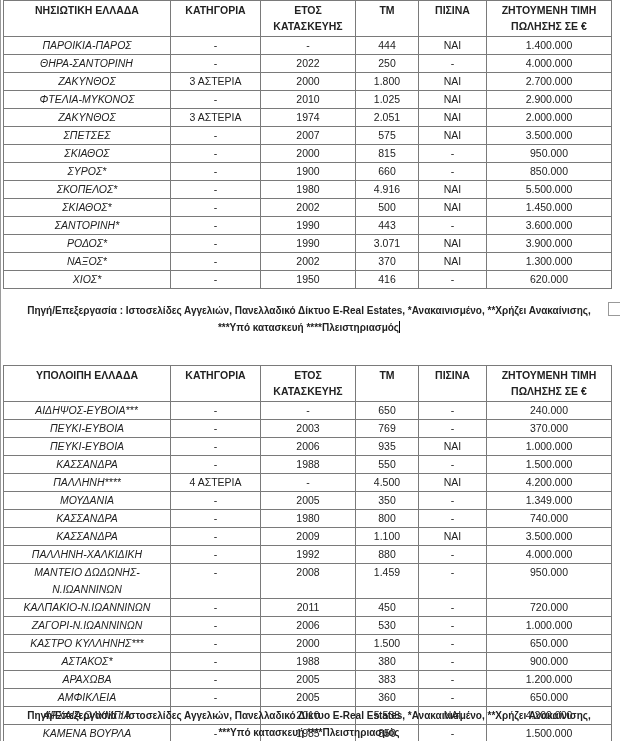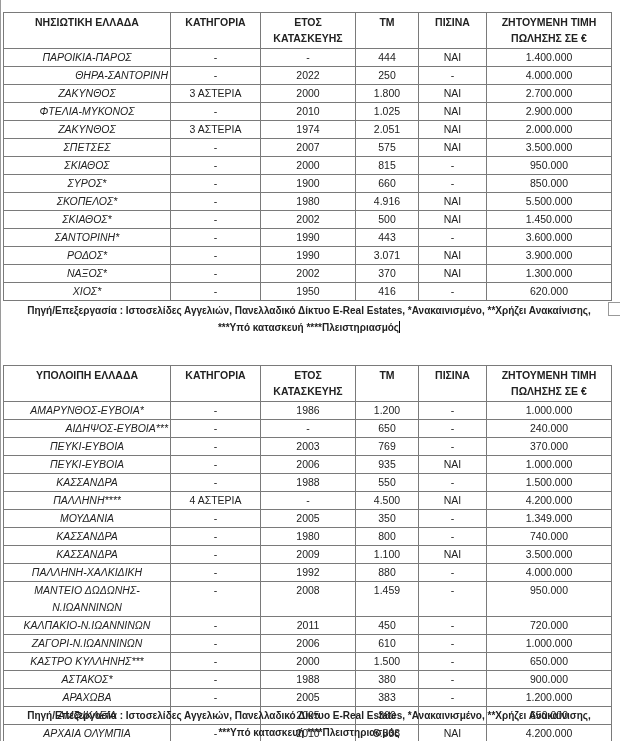--- a/index.html
+++ b/index.html
@@ -13,37 +13,37 @@
     border-collapse: collapse; table-layout: fixed;
     font-size: 10.5px;
   }
   table.re td, table.re th {
     border: 1px solid #7a7a7a;
     padding: 0 2px; height: 17px; line-height: 16px;
     text-align: center; vertical-align: top; white-space: nowrap; overflow: hidden;
   }
   table.re th { font-weight: bold; height: 34px; line-height: 16px; padding-top: 1px; }
   table.re td.loc { text-align: center; font-style: italic; }
-  table.re td.loc.left { text-align: right; padding-left: 1px; }
+  table.re td.loc.left { text-align: center; padding-left: 1px; }
   table.re td.wrap { white-space: normal; height: 34px; line-height: 17px; }
   col.c1 { width: 167px; } col.c2 { width: 90px; } col.c3 { width: 95px; }
   col.c4 { width: 63px; } col.c5 { width: 68px; } col.c6 { width: 125px; }
   .note {
     position: absolute; left: 3px; width: 612px;
     font-size: 10px; font-weight: bold; line-height: 17px; color: #222; text-align: center;
   }
   .cursor { display: inline-block; width: 1px; height: 12px; background: #000; vertical-align: -2px; }
   .sidebox { position: absolute; left: 608px; width: 12px; height: 12px; border: 1px solid #999; background: #fff; border-right: none; }
 </style>
 </head>
 <body>
 
 <div class="left-edge"></div>
 
-<table class="re" id="t1" style="top:12px;">
+<table class="re" id="t1" style="top:0px;">
   <colgroup>
       <col class="c1">
       <col class="c2">
       <col class="c3">
       <col class="c4">
       <col class="c5">
       <col class="c6">
     </colgroup>
   <thead>
     <tr>
@@ -191,28 +191,20 @@
       <th>ΥΠΟΛΟΙΠΗ ΕΛΛΑΔΑ</th>
       <th>ΚΑΤΗΓΟΡΙΑ</th>
       <th style="white-space:normal">ΕΤΟΣ ΚΑΤΑΣΚΕΥΗΣ</th>
       <th>ΤΜ</th>
       <th>ΠΙΣΙΝΑ</th>
       <th style="white-space:normal">ΖΗΤΟΥΜΕΝΗ ΤΙΜΗ ΠΩΛΗΣΗΣ ΣΕ €</th>
     </tr>
   </thead>
   <tbody>
       <tr>
-        <td class="loc">ΑΜΑΡΥΝΘΟΣ-ΕΥΒΟΙΑ*</td>
-        <td>-</td>
-        <td>1986</td>
-        <td>1.200</td>
-        <td>-</td>
-        <td>1.000.000</td>
-      </tr>
-      <tr>
         <td class="loc left">ΑΙΔΗΨΟΣ-ΕΥΒΟΙΑ***</td>
         <td>-</td>
         <td>-</td>
         <td>650</td>
         <td>-</td>
         <td>240.000</td>
       </tr>
       <tr>
         <td class="loc">ΠΕΥΚΙ-ΕΥΒΟΙΑ</td>
         <td>-</td>
@@ -290,21 +282,21 @@
         <td>-</td>
         <td>2011</td>
         <td>450</td>
         <td>-</td>
         <td>720.000</td>
       </tr>
       <tr>
         <td class="loc">ΖΑΓΟΡΙ-Ν.ΙΩΑΝΝΙΝΩΝ</td>
         <td>-</td>
         <td>2006</td>
-        <td>610</td>
+        <td>530</td>
         <td>-</td>
         <td>1.000.000</td>
       </tr>
       <tr>
         <td class="loc">ΚΑΣΤΡΟ ΚΥΛΛΗΝΗΣ***</td>
         <td>-</td>
         <td>2000</td>
         <td>1.500</td>
         <td>-</td>
         <td>650.000</td>

